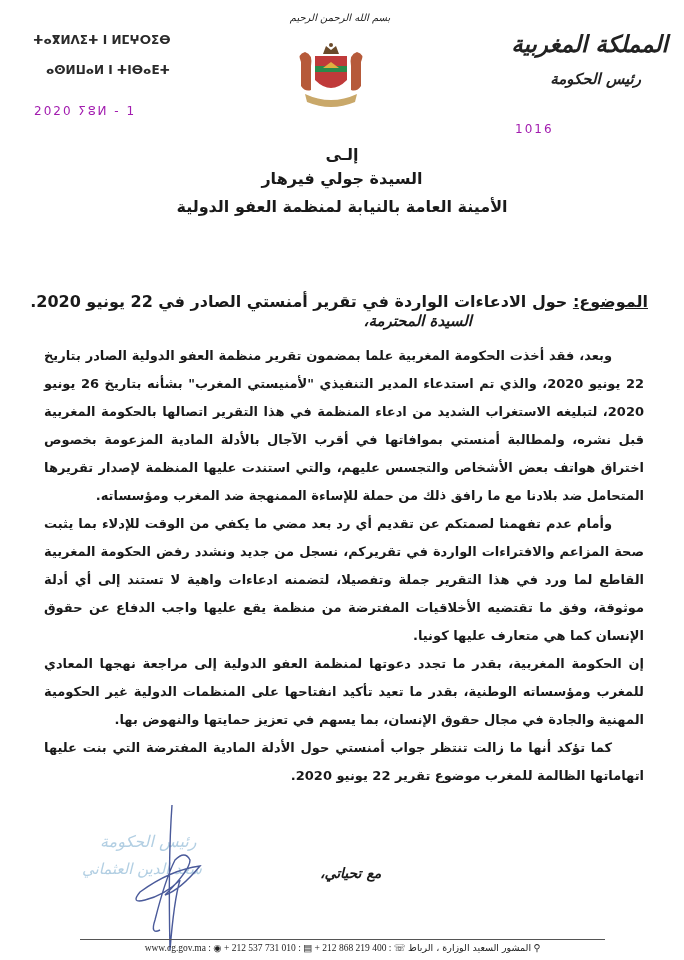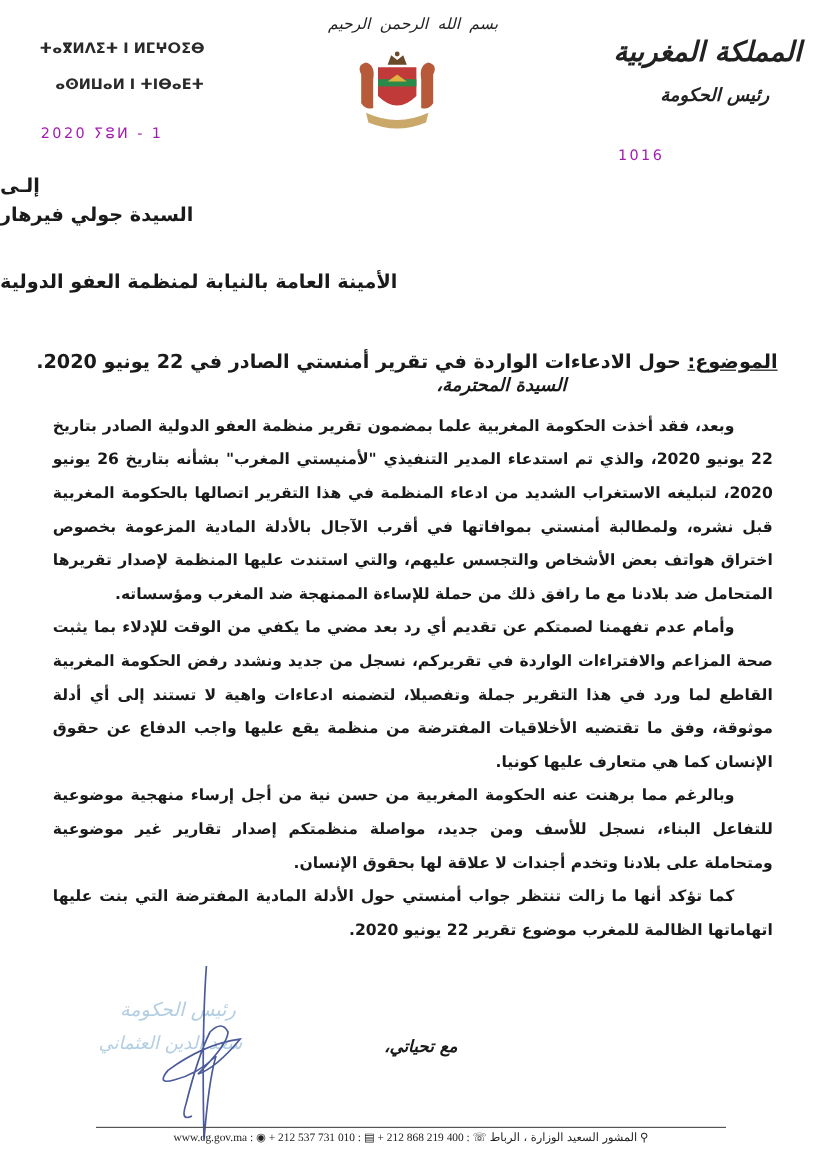--- a/index.html
+++ b/index.html
@@ -2,41 +2,41 @@
 <html><head>
 <meta charset="utf-8">
 <style>
   html, body { margin: 0; padding: 0; background: #ffffff; }
   body { width: 684px; height: 960px; position: relative; overflow: hidden; font-family: "DejaVu Sans", sans-serif; color: #1a1a1a; }
   .abs { position: absolute; }
   .tifinagh { font-family: "DejaVu Sans", sans-serif; font-weight: bold; color: #2a2a2a; white-space: nowrap; }
   .ar { direction: rtl; font-family: "DejaVu Sans", sans-serif; }
   .stamp { color: #a21caf; font-family: "DejaVu Sans", sans-serif; font-size: 12px; letter-spacing: 2px; }
   .kingdom { font-family: "DejaVu Serif", serif; font-weight: bold; font-style: italic; color: #222; }
-  .center { text-align: left; left: 0; right: 0; }
+  .center { text-align: center; left: 0; right: 0; }
   .recipient { font-weight: bold; font-size: 16px; line-height: 23px; }
   .subject { font-weight: bold; font-size: 16px; }
   .subject .label { text-decoration: underline; }
   .body-text { right: 40px; width: 600px; font-size: 13px; font-weight: bold; line-height: 28px; text-align: justify; text-align-last: right; }
   .para { margin: 0; text-indent: 32px; }
   .para.noindent { text-indent: 0; }
   .greeting { font-style: italic; font-weight: bold; font-size: 15px; }
   .closing { font-style: italic; font-weight: bold; font-size: 14px; }
   .footer-line { left: 80px; width: 525px; top: 939px; height: 1px; background: #555; }
   .footer { top: 942px; left: 80px; width: 525px; font-size: 9.5px; font-family: "Liberation Serif", serif; color: #222; white-space: nowrap; direction: ltr; text-align: center; }
   .signature-stamp { color: #9fc3dc; font-family: "DejaVu Serif", serif; font-style: italic; font-size: 17px; opacity: 0.8; }
 </style>
 </head>
 <body>
 
 <div class="abs tifinagh" style="left:33px; top:33px; font-size:12px;">ⵜⴰⴳⵍⴷⵉⵜ ⵏ ⵍⵎⵖⵔⵉⴱ</div>
 <div class="abs tifinagh" style="left:46px; top:63px; font-size:12px;">ⴰⵙⵍⵡⴰⵍ ⵏ ⵜⵏⴱⴰⴹⵜ</div>
 <div class="abs stamp" style="left:34px; top:104px;">2020 ⵢⵓⵍ - 1</div>
 
-<div class="abs ar kingdom" style="left:265px; top:12px; width:150px; text-align:right; font-size:13px; font-weight:normal;font-family:Liberation Mono, monospace;">بسم الله الرحمن الرحيم</div>
+<div class="abs ar kingdom" style="left:265px; top:12px; width:150px; text-align:center; font-size:10px; font-weight:normal;">بسم الله الرحمن الرحيم</div>
 <div class="abs" style="left:291px; top:40px; width:80px; height:72px;">
   <svg width="80" height="72" viewBox="0 0 80 72">
 
     <path d="M32 14 L35 6 L40 10 L45 6 L48 14 Z" fill="#6b4a2a"></path>
     <circle cx="40" cy="5" r="2" fill="#6b4a2a"></circle>
 
     <path d="M10 22 Q6 14 14 12 Q22 14 20 26 L20 50 Q14 52 10 46 Z" fill="#b65a3a"></path>
     <path d="M70 22 Q74 14 66 12 Q58 14 60 26 L60 50 Q66 52 70 46 Z" fill="#b65a3a"></path>
 
     <path d="M24 16 L56 16 L56 40 Q40 56 24 40 Z" fill="#c03a3a"></path>
@@ -46,32 +46,32 @@
     <path d="M14 54 Q40 66 66 54 L64 62 Q40 72 16 62 Z" fill="#c9a86a"></path>
   </svg>
 </div>
 
 <div class="abs ar kingdom" style="right:16px; top:30px; font-size:23px; white-space:nowrap;">المملكة المغربية</div>
 <div class="abs ar kingdom" style="right:43px; top:70px; font-size:15px; white-space:nowrap;">رئيس الحكومة</div>
 <div class="abs stamp" style="left:515px; top:122px;">1016</div>
 
 <div class="abs ar center recipient" style="top:143px;">إلـى</div>
 <div class="abs ar center recipient" style="top:167px;">السيدة جولي فيرهار</div>
-<div class="abs ar center recipient" style="top:195px;margin-top:28px;">الأمينة العامة بالنيابة لمنظمة العفو الدولية</div>
+<div class="abs ar center recipient" style="top:195px;">الأمينة العامة بالنيابة لمنظمة العفو الدولية</div>
 
 <div class="abs ar subject" style="right:36px; top:254px; white-space:nowrap;margin-top:38px;">
   <span class="label">الموضوع:</span><span> حول الادعاءات الواردة في تقرير أمنستي الصادر في 22 يونيو 2020.</span>
 </div>
 
 <div class="abs ar greeting" style="right:212px; top:312px;margin-left:36px;">السيدة المحترمة،</div>
 
 <div class="abs ar body-text" style="top:342px;">
   <p class="para">وبعد، فقد أخذت الحكومة المغربية علما بمضمون تقرير منظمة العفو الدولية الصادر بتاريخ 22 يونيو 2020، والذي تم استدعاء المدير التنفيذي "لأمنيستي المغرب" بشأنه بتاريخ 26 يونيو 2020، لتبليغه الاستغراب الشديد من ادعاء المنظمة في هذا التقرير اتصالها بالحكومة المغربية قبل نشره، ولمطالبة أمنستي بموافاتها في أقرب الآجال بالأدلة المادية المزعومة بخصوص اختراق هواتف بعض الأشخاص والتجسس عليهم، والتي استندت عليها المنظمة لإصدار تقريرها المتحامل ضد بلادنا مع ما رافق ذلك من حملة للإساءة الممنهجة ضد المغرب ومؤسساته.</p>
   <p class="para">وأمام عدم تفهمنا لصمتكم عن تقديم أي رد بعد مضي ما يكفي من الوقت للإدلاء بما يثبت صحة المزاعم والافتراءات الواردة في تقريركم، نسجل من جديد ونشدد رفض الحكومة المغربية القاطع لما ورد في هذا التقرير جملة وتفصيلا، لتضمنه ادعاءات واهية لا تستند إلى أي أدلة موثوقة، وفق ما تقتضيه الأخلاقيات المفترضة من منظمة يقع عليها واجب الدفاع عن حقوق الإنسان كما هي متعارف عليها كونيا.</p>
-  <p class="para">وبالرغم مما برهنت عنه الحكومة المغربية من حسن نية من أجل إرساء منهجية موضوعية للتفاعل البناء، نسجل للأسف ومن جديد، مواصلة منظمتكم إصدار تقارير غير موضوعية ومتحاملة على بلادنا وتخدم أجندات لا علاقة لها بحقوق الإنسان.</p>
+  <p class="para noindent">إن الحكومة المغربية، بقدر ما تجدد دعوتها لمنظمة العفو الدولية إلى مراجعة نهجها المعادي للمغرب ومؤسساته الوطنية، بقدر ما تعيد تأكيد انفتاحها على المنظمات الدولية غير الحكومية المهنية والجادة في مجال حقوق الإنسان، بما يسهم في تعزيز حمايتها والنهوض بها.</p>
   <p class="para">كما تؤكد أنها ما زالت تنتظر جواب أمنستي حول الأدلة المادية المفترضة التي بنت عليها اتهاماتها الظالمة للمغرب موضوع تقرير 22 يونيو 2020.</p>
 </div>
 
 <div class="abs ar closing" style="left:320px; top:865px;">مع تحياتي،</div>
 
 <div class="abs ar signature-stamp" style="left:100px; top:832px; font-size:16px;">رئيس الحكومة</div>
 <div class="abs ar signature-stamp" style="left:82px; top:860px; font-size:15px;">سعد الدين العثماني</div>
 <div class="abs" style="left:110px; top:800px; width:110px; height:160px;">
   <svg width="110" height="160" viewBox="0 0 110 160">
     <path d="M62 5 Q58 60 60 150 Q64 100 70 80 Q55 95 35 100 Q20 104 30 92 Q60 70 90 66 Q70 90 55 95 Q80 70 80 60 Q75 50 65 60 Q55 80 45 120 Q40 135 50 130" fill="none" stroke="#4a5a9a" stroke-width="1.4"></path>

